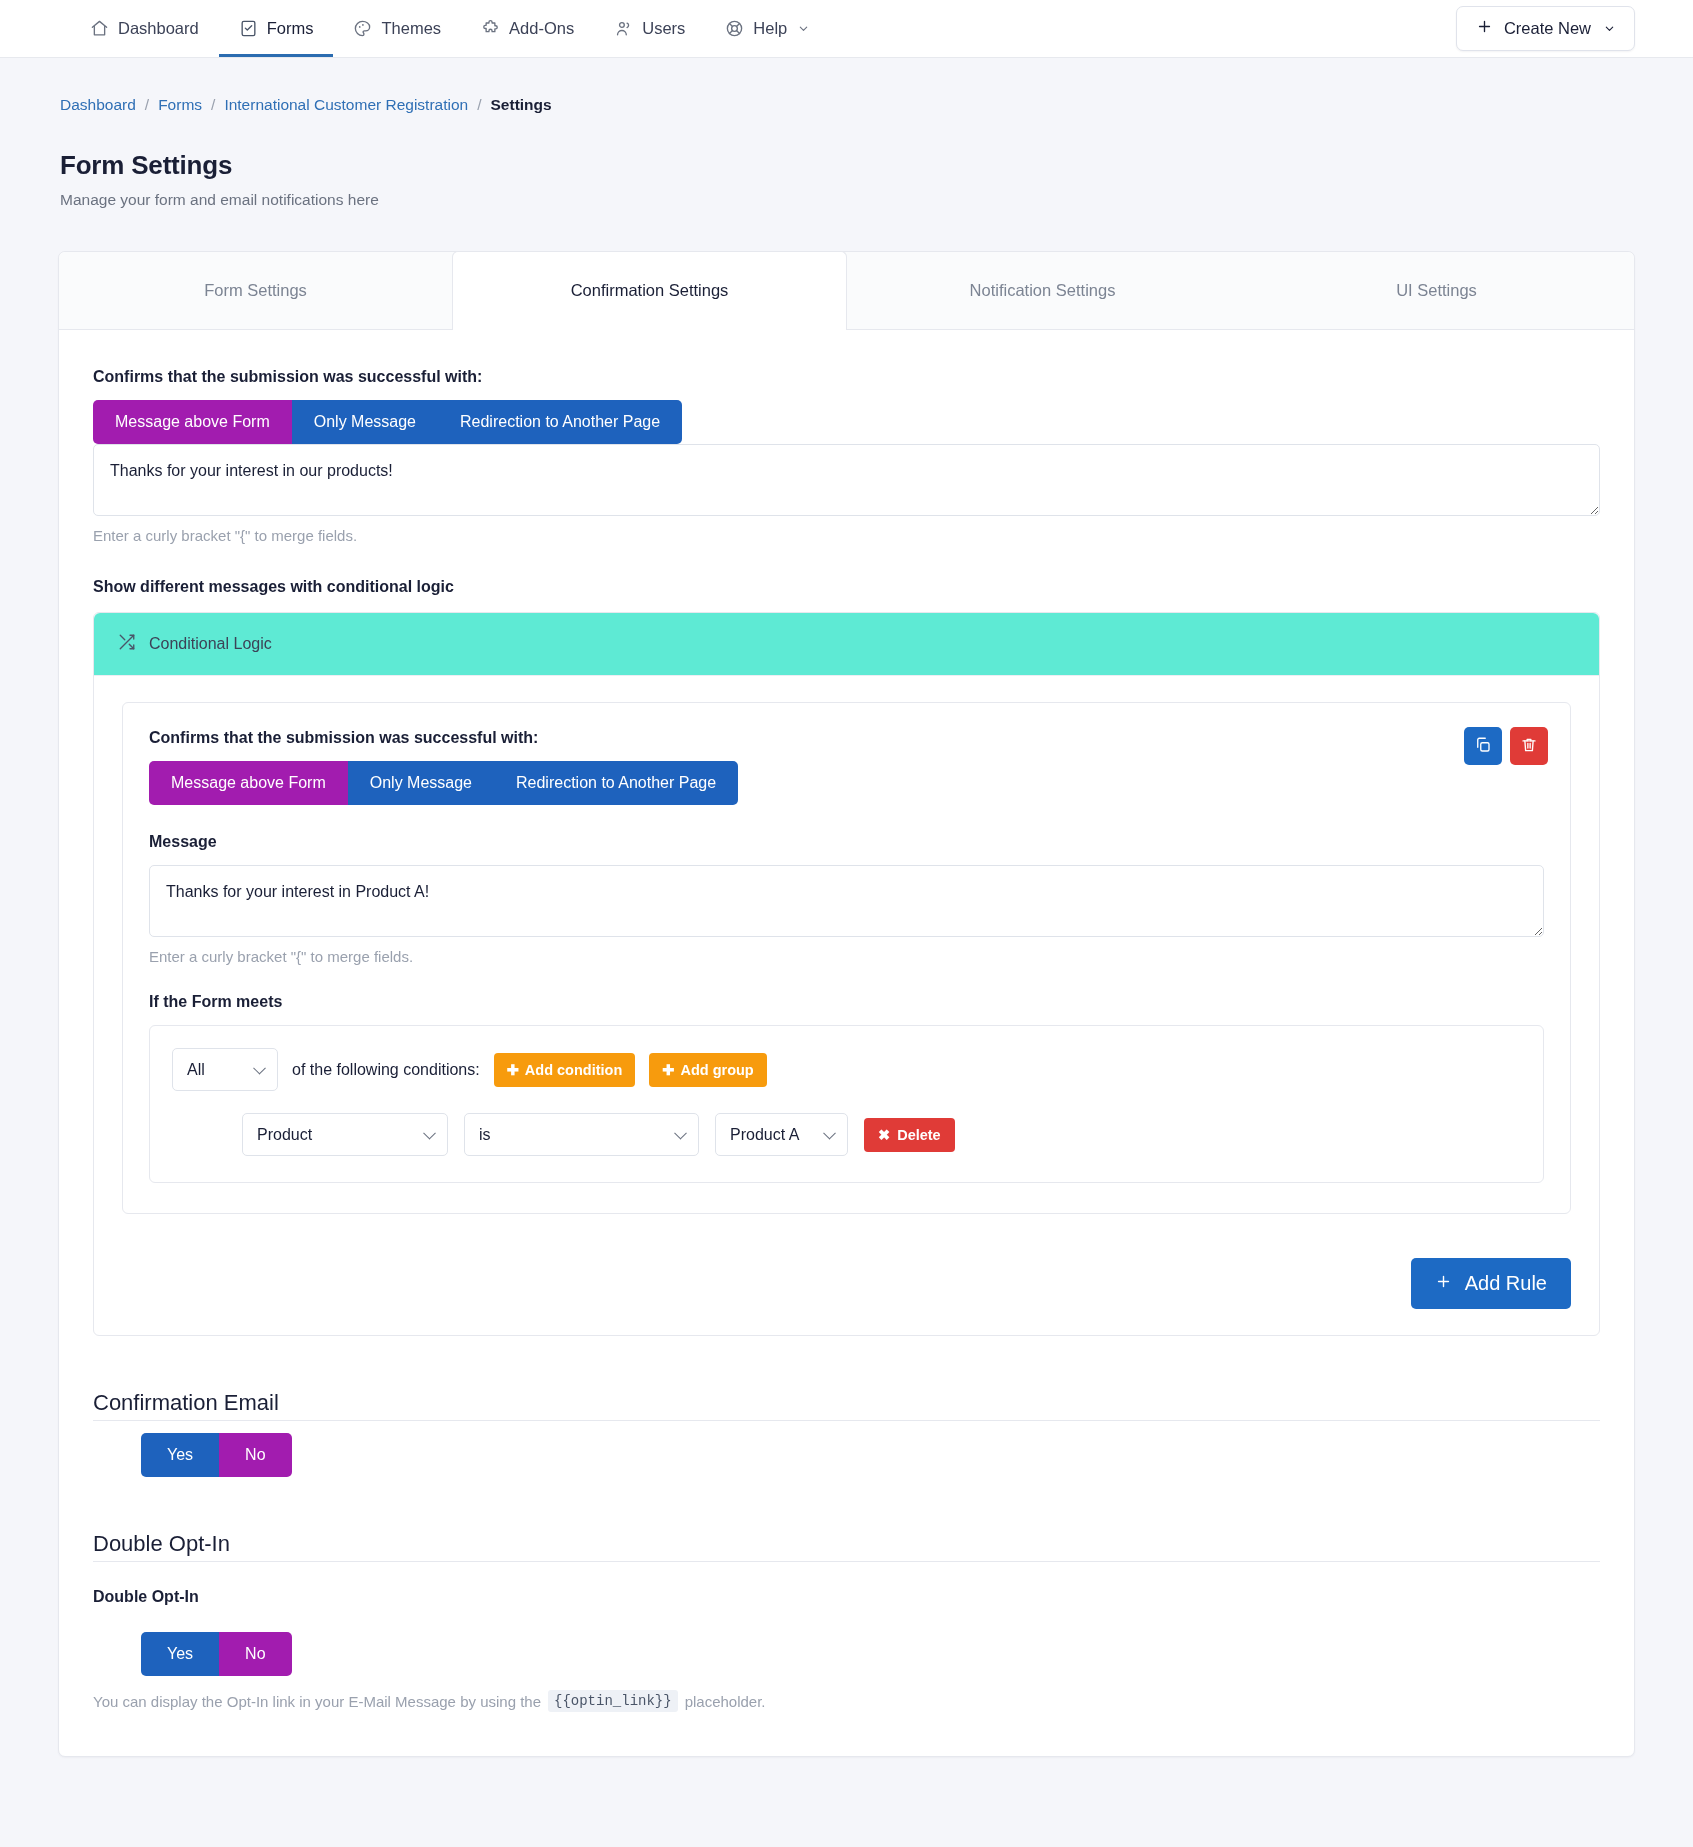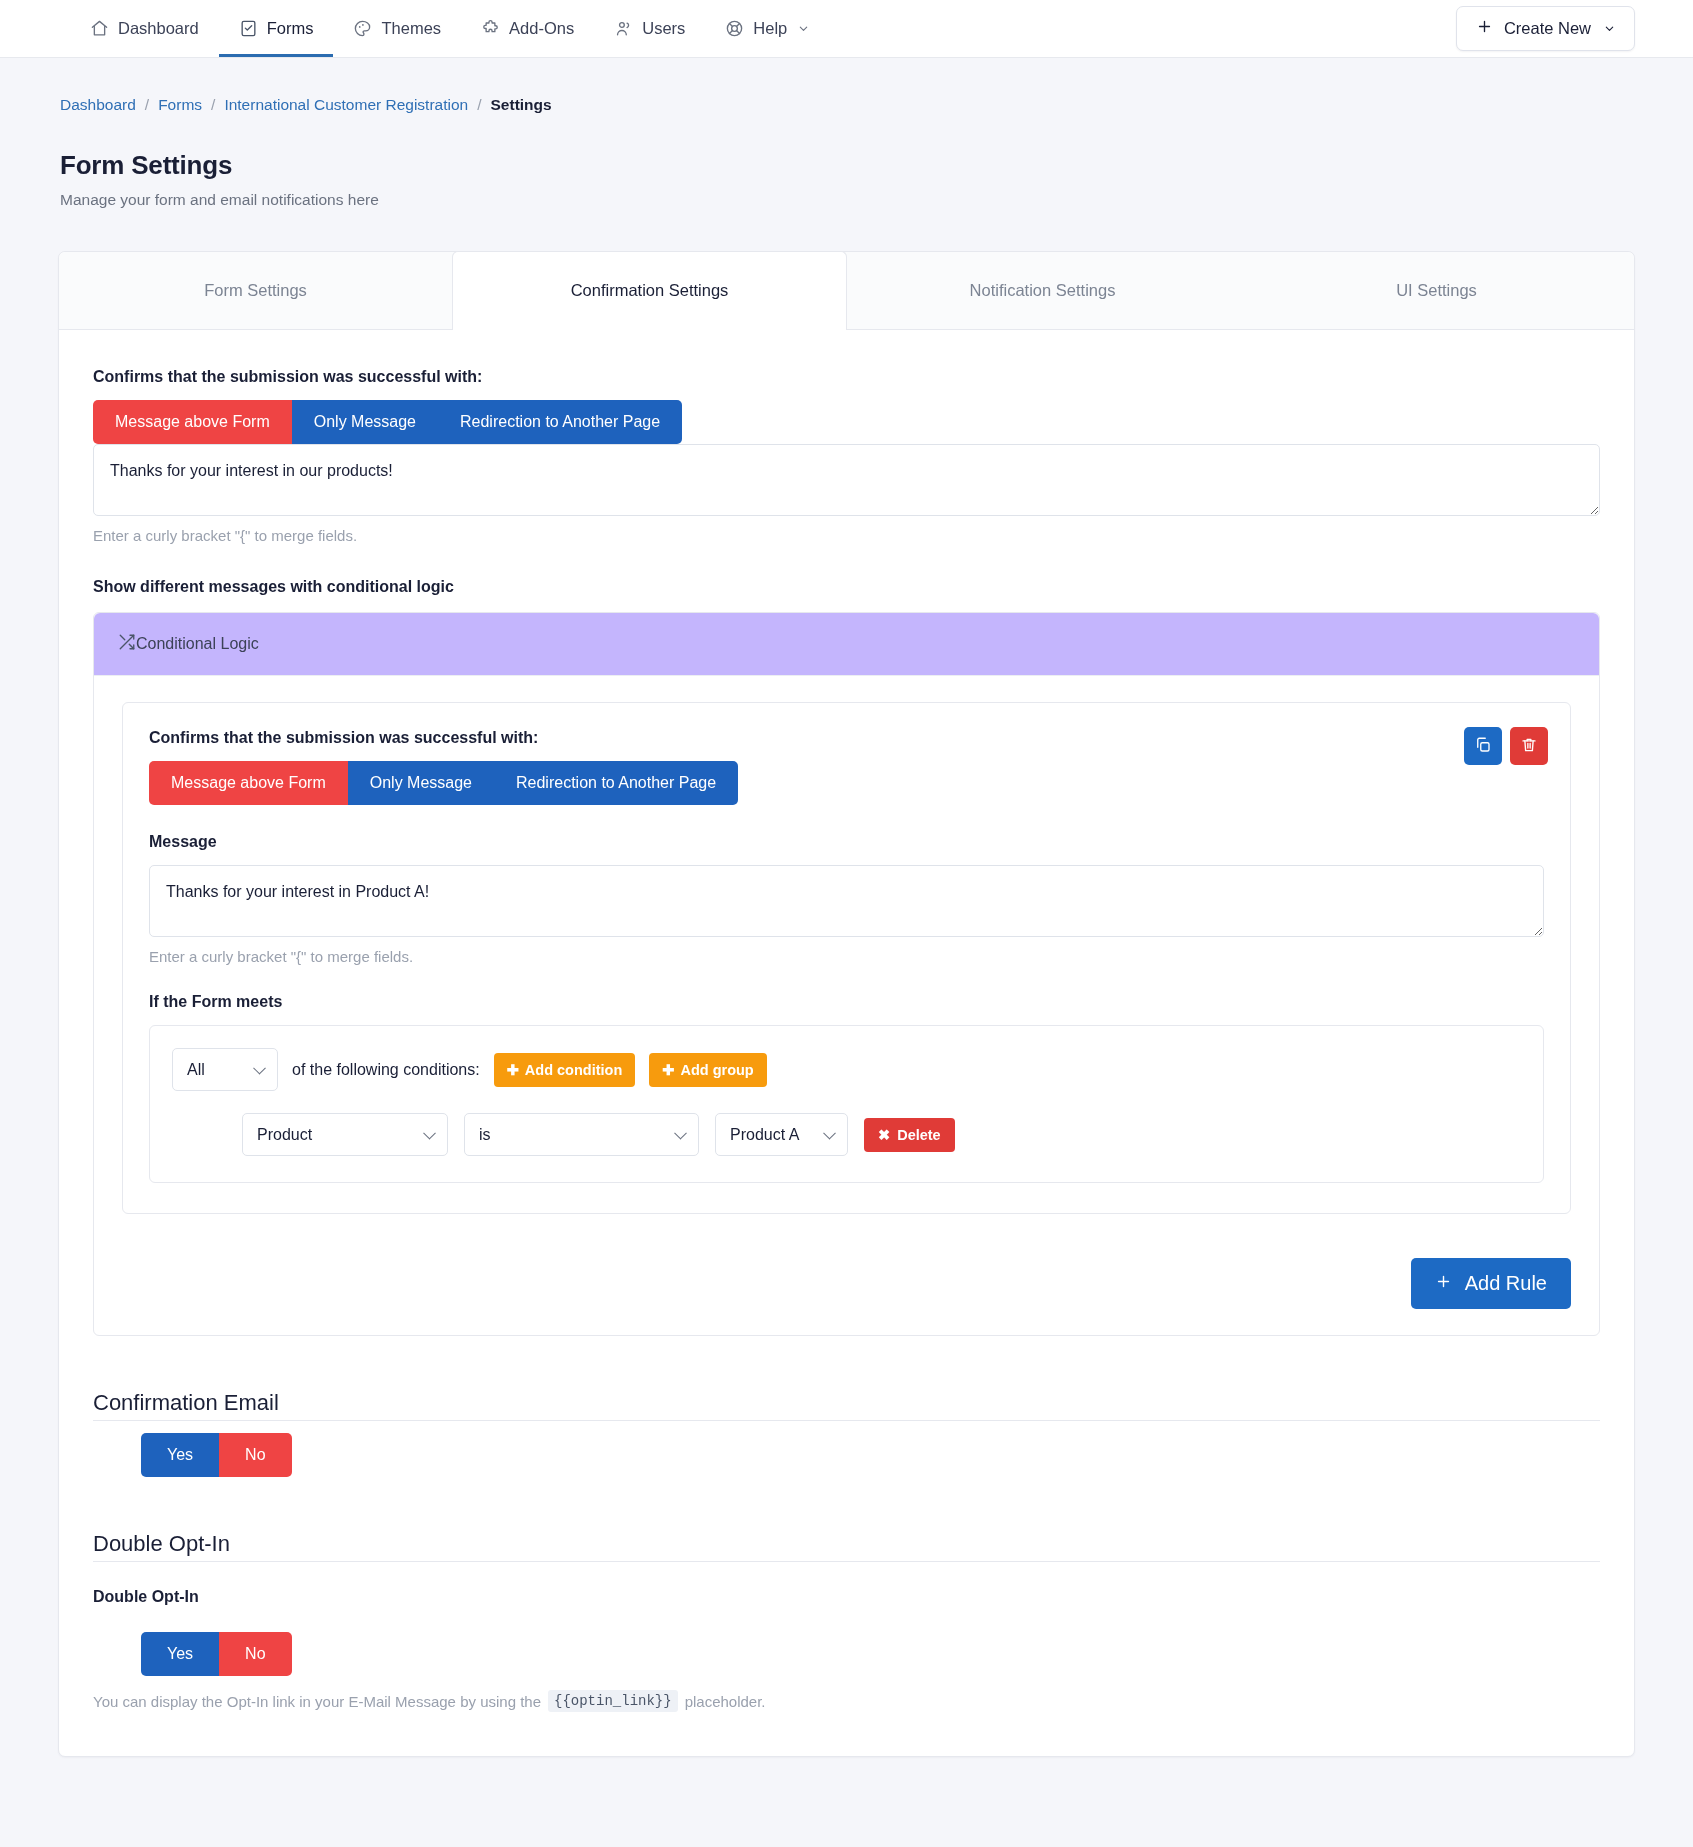--- a/index.html
+++ b/index.html
@@ -142,21 +142,21 @@
   .seg {
     background: #1e62bd;
     color: #ffffff;
     font-size: 16px;
     padding: 13px 22px;
     cursor: pointer;
     border: none;
     font-family: inherit;
     white-space: nowrap;
   }
-  .seg.selected { background: #ef4444; }
+  .seg.selected { background: #a21caf; }
 
   .textarea {
     width: 100%;
     border: 1px solid #dfe3ea;
     border-radius: 5px;
     background: #ffffff;
     padding: 17px 16px;
     font-size: 16px;
     color: #1a1f36;
     font-family: inherit;
@@ -174,25 +174,26 @@
   
   .cl-box {
     border: 1px solid #e6e8ee;
     border-radius: 6px;
     background: #ffffff;
     margin-top: 16px;
   }
   .cl-header {
     display: flex;
     align-items: center;
+    gap: 13px;
     padding: 20px 24px;
     font-size: 16px;
     color: #3c4257;
     border-bottom: 1px solid #eceef3;
-    background: #c4b5fd;
+    background: #5eead4;
     border-radius: 6px 6px 0 0;
   }
   .cl-inner-pad { padding: 26px 28px 22px 28px; }
 
   .rule-card {
     border: 1px solid #e6e8ee;
     border-radius: 6px;
     padding: 26px 26px 30px 26px;
     position: relative;
     background: #ffffff;

